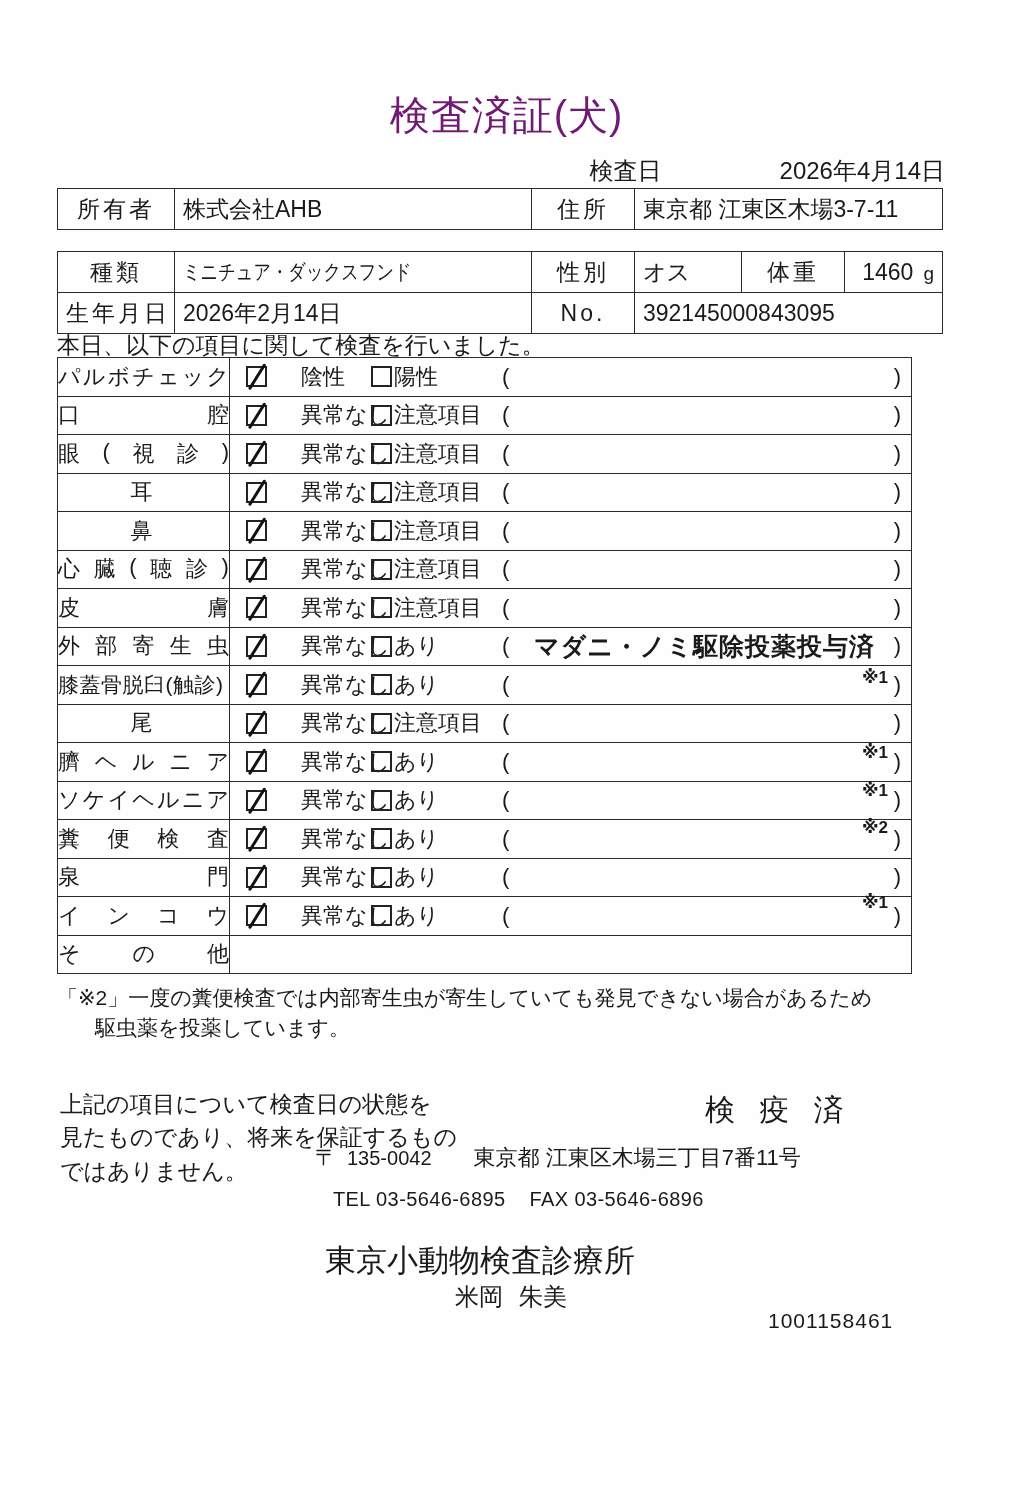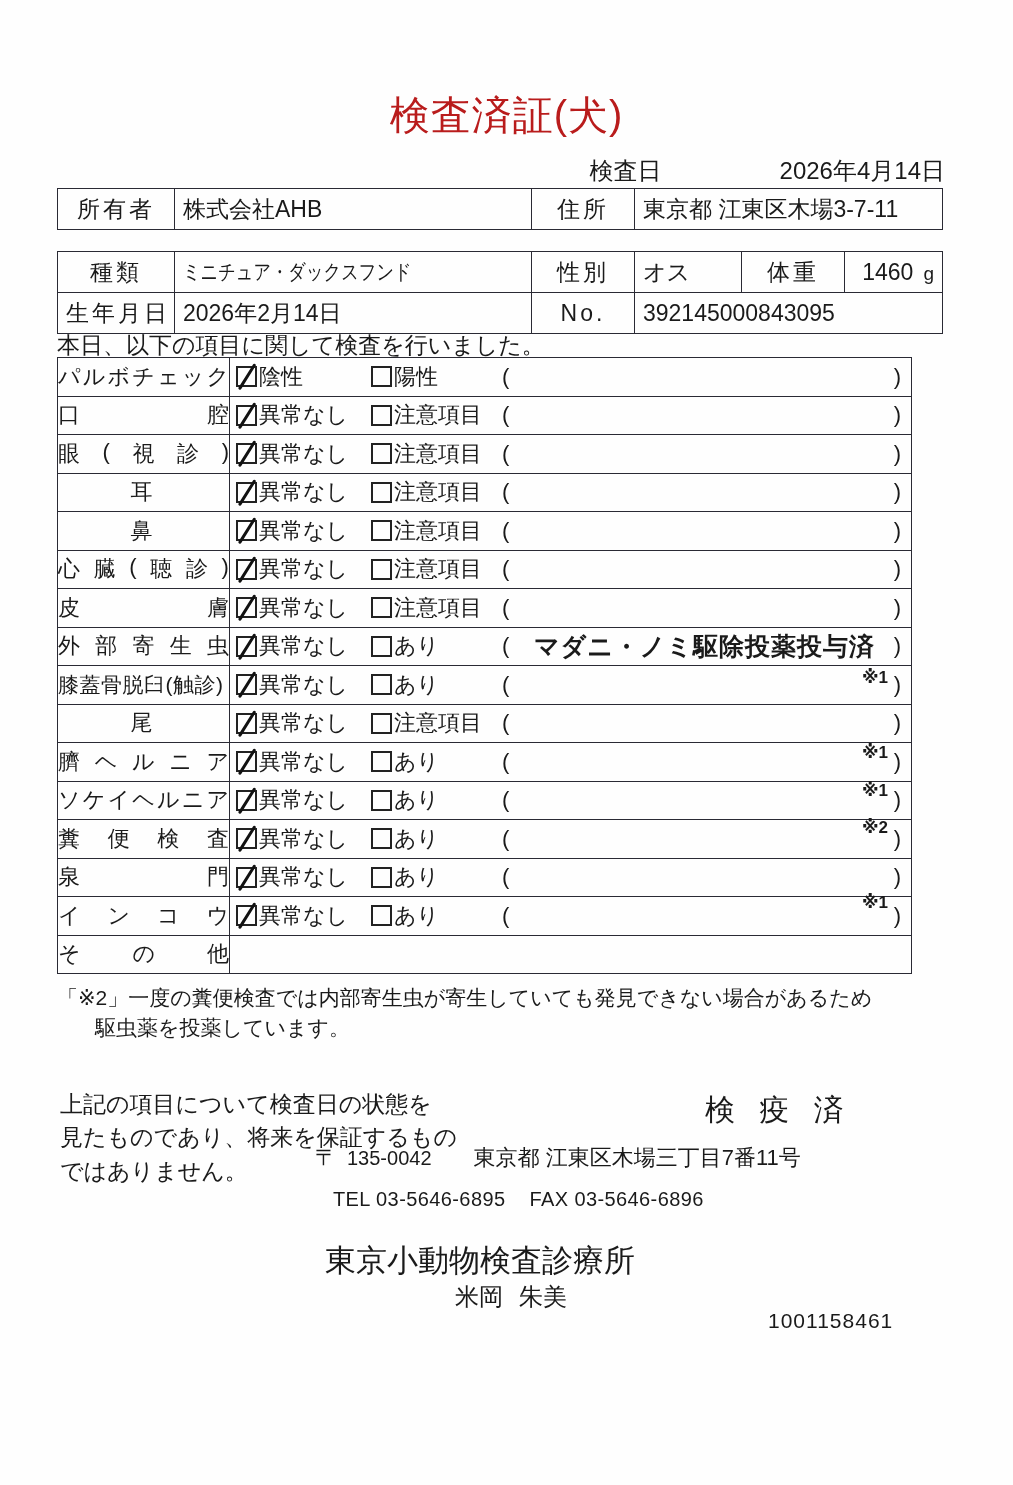--- a/index.html
+++ b/index.html
@@ -24,21 +24,21 @@
   
   .title {
     position: absolute;
     top: 88px;
     left: 0;
     width: 1013px;
     text-align: center;
     font-size: 40px;
     letter-spacing: 1px;
     font-weight: 500;
-    color: #b91c1c;
+    color: #701a75;
   }
 
   
   .examdate-row {
     position: absolute;
     top: 155px;
     left: 0;
     width: 945px;
     display: flex;
     justify-content: flex-end;
@@ -124,21 +124,21 @@
 
   
   .opt {
     position: absolute;
     top: 50%;
     transform: translateY(-50%);
     display: flex;
     align-items: center;
     white-space: nowrap;
   }
-  .opt-a { left: 6px; }
+  .opt-a { left: 16px; gap: 32px; }
   .opt-b { left: 141px; }
   .box {
     width: 17px;
     height: 17px;
     border: 2px solid #222;
     display: inline-block;
     position: relative;
     flex: 0 0 auto;
     margin-right: 2px;
   }

